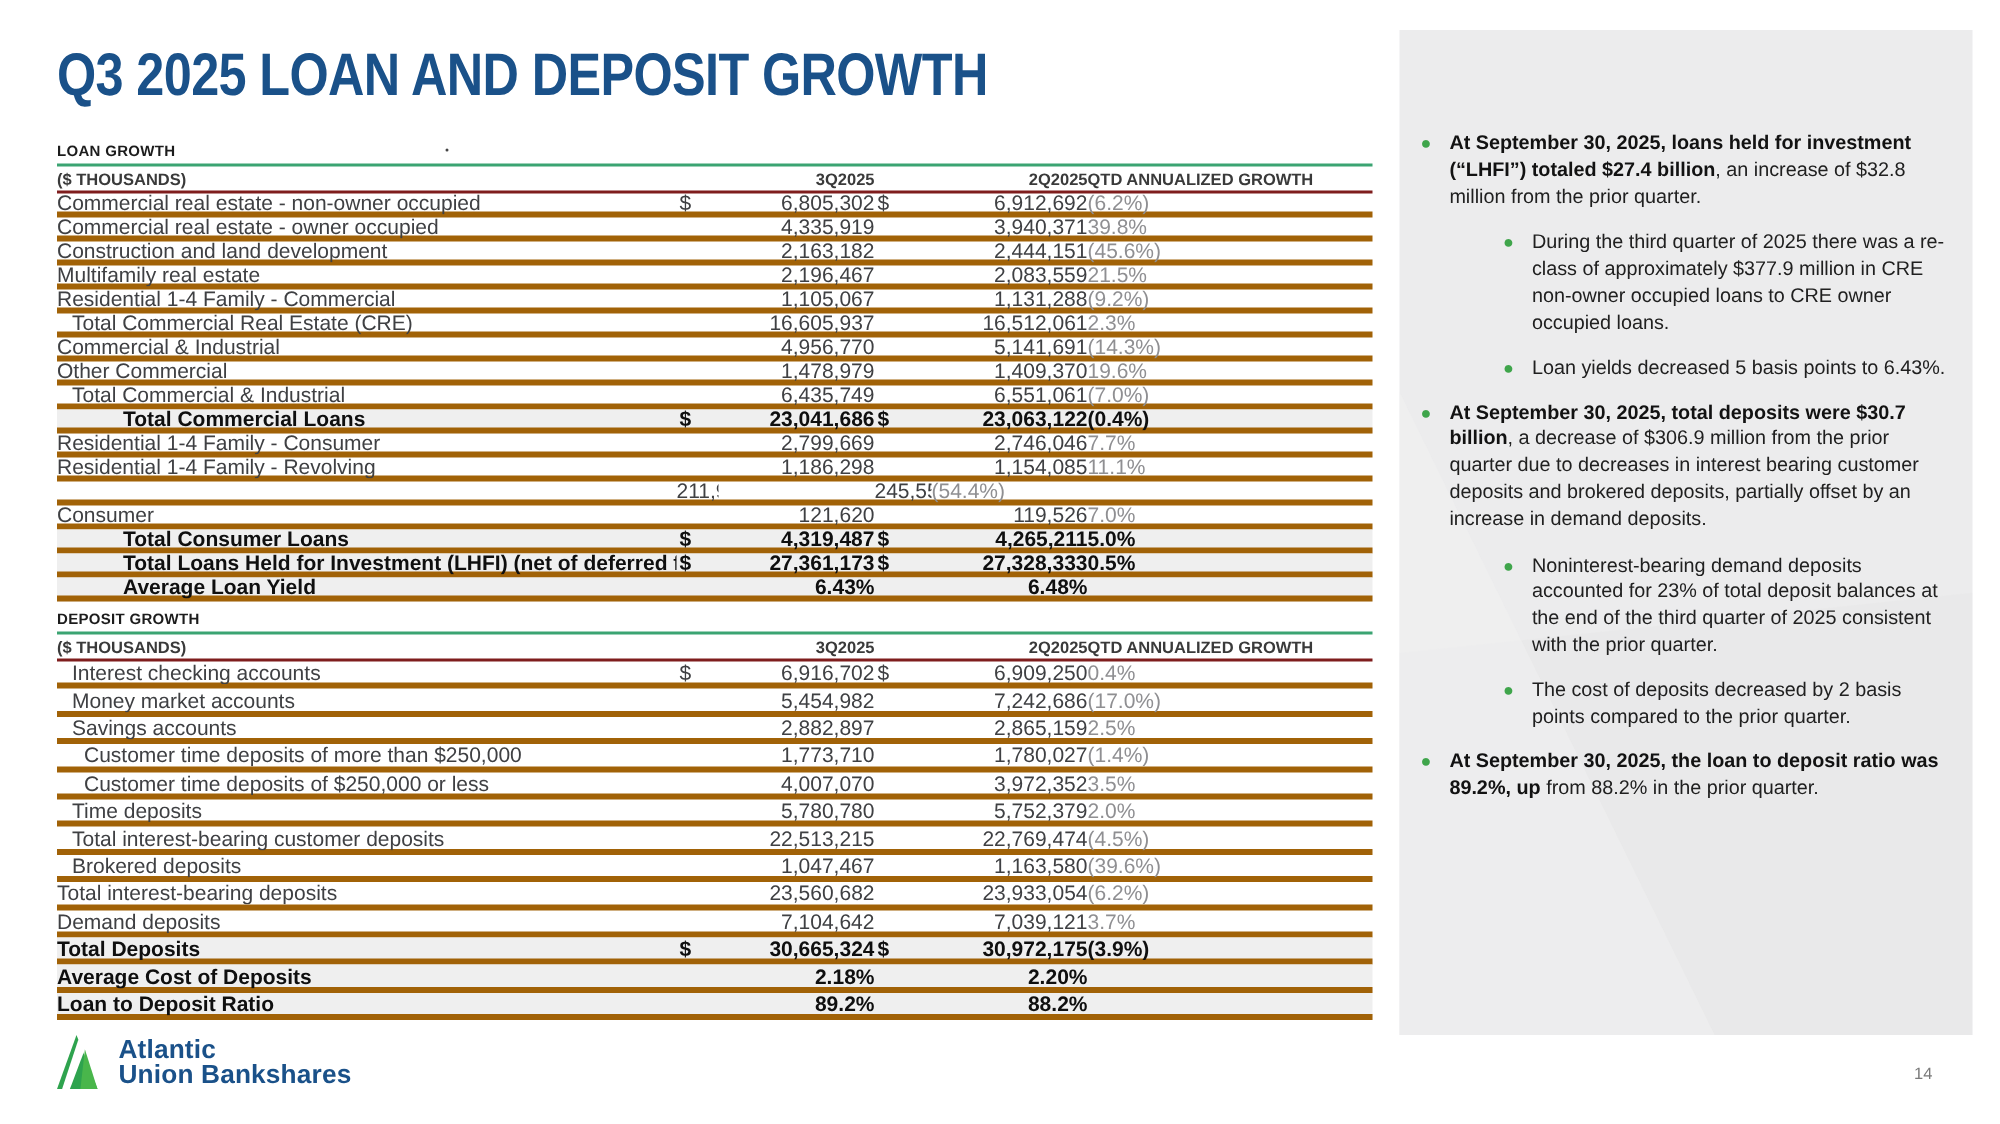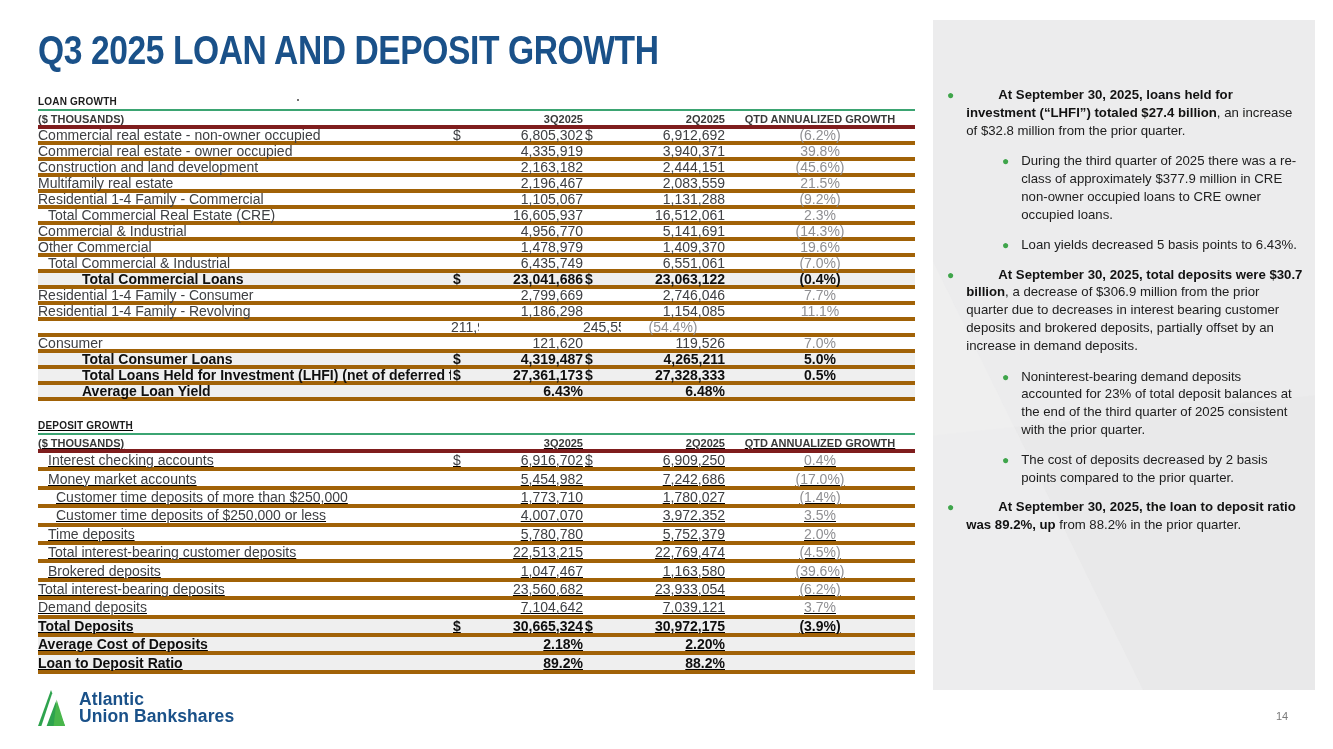--- a/index.html
+++ b/index.html
@@ -36,41 +36,41 @@
     padding-bottom:2px;
   }
   .greenline{height:2px;background:var(--green-line);margin-bottom:1px;}
   .thead,.trow{
     display:grid;
     grid-template-columns:1fr 28px 104px 38px 104px 190px;
     align-items:center;
   }
   .thead{
     height:17px;font-size:11px;font-weight:700;color:#3a3a3a;
-    border-bottom:4px solid #7f1d1d;
+    border-bottom:2px solid #7f1d1d;
   }
   .trow{
     font-size:14px;color:var(--txt);
     border-bottom:4px solid #a16207;
   }
   .loan-table .trow{height:16px;}
   .deposit-table .trow{height:18.4px;}
   .trow.total{background:var(--shade);font-weight:700;color:#0f0f0f;}
   .trow.total .c-g{color:#0f0f0f;font-weight:700;}
   .c{overflow:hidden;white-space:nowrap;}
   .c-label{text-align:left;}
   .c-d{text-align:left;padding-left:2px;}
   .c-v{text-align:right;}
-  .c-g{text-align:center;color:var(--muted);}
+  .c-g{text-align:left;color:var(--muted);}
   .thead .c-g{color:#3a3a3a;}
   .ind0{padding-left:0;}
   .ind1{padding-left:10px;}
   .ind2{padding-left:18px;}
   .ind3{padding-left:44px;}
-  .deposit-section{margin-top:19px;text-decoration:underline;}
+  .deposit-section{margin-top:7px;}
 
   
   .sidebar{
     position:absolute;left:933px;top:20px;width:382px;height:670px;
     background:#ECECED;
   }
   .sidebar::before{
     content:"";position:absolute;inset:0;
     background:#E7E7E8;
     clip-path:polygon(0 62%, 100% 56%, 100% 100%, 0 100%);
@@ -86,21 +86,21 @@
     position:relative;z-index:2;
     padding:66px 12px 0 14px;
   }
   .bullet{display:flex;gap:12px;margin-bottom:13px;}
   .bullet .dot, .sub .dot{
     color:var(--green);font-size:12px;line-height:18px;flex:0 0 auto;
   }
   .bullet p, .sub p{
     font-size:13.2px;line-height:17.8px;color:#202020;
   }
-  .bullet p strong{font-weight:700;color:#121212;margin-left:32px;}
+  .bullet p strong{font-weight:700;color:#121212;}
   .sub{display:flex;gap:12px;margin:0 0 12px 55px;}
 
   
   .logo{position:absolute;left:38px;top:690px;display:flex;align-items:center;gap:7px;}
   .logo-mark{width:34px;height:36px;flex:0 0 auto;}
   .logo-text{
     font-size:17.5px;font-weight:800;color:var(--blue);
     line-height:17px;letter-spacing:0.1px;white-space:nowrap;
   }
   .page-number{
@@ -288,20 +288,28 @@
             <div class="c c-v">6,909,250</div>
             <div class="c c-g">0.4%</div>
           </div>
           <div class="trow">
             <div class="c c-label ind1">Money market accounts</div>
             <div class="c c-d"></div>
             <div class="c c-v">5,454,982</div>
             <div class="c c-d"></div>
             <div class="c c-v">7,242,686</div>
             <div class="c c-g">(17.0%)</div>
+          </div>
+          <div class="trow">
+            <div class="c c-label ind1">Savings accounts</div>
+            <div class="c c-d"></div>
+            <div class="c c-v">2,882,897</div>
+            <div class="c c-d"></div>
+            <div class="c c-v">2,865,159</div>
+            <div class="c c-g">2.5%</div>
           </div>
           <div class="trow">
             <div class="c c-label ind2">Customer time deposits of more than $250,000</div>
             <div class="c c-d"></div>
             <div class="c c-v">1,773,710</div>
             <div class="c c-d"></div>
             <div class="c c-v">1,780,027</div>
             <div class="c c-g">(1.4%)</div>
           </div>
           <div class="trow">

